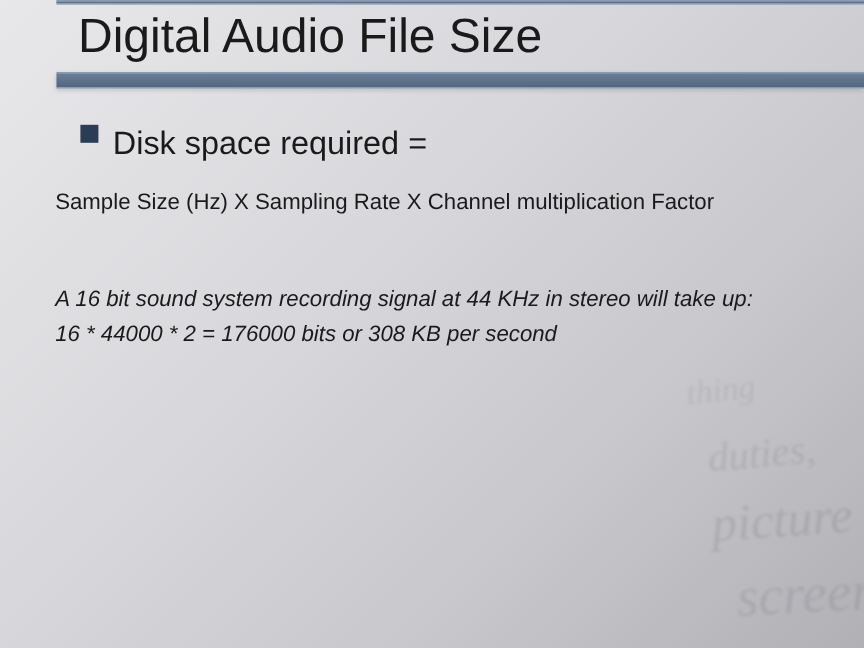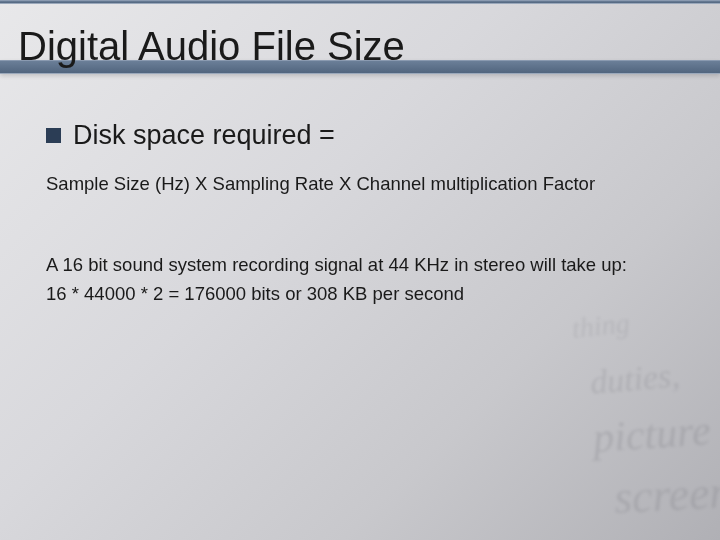--- a/index.html
+++ b/index.html
@@ -24,21 +24,22 @@
     color: #4a4a52;
     white-space: nowrap;
   }
   .w1 { right: 90px; top: 30px; font-size: 28px; transform: rotate(-6deg); opacity:.45; }
   .w2 { right: 40px; top: 80px; font-size: 34px; transform: rotate(-5deg); opacity:.55; }
   .w3 { right: 10px; top: 130px; font-size: 42px; transform: rotate(-4deg); opacity:.6; }
   .w4 { right: -12px; top: 188px; font-size: 46px; transform: rotate(-3deg); opacity:.55; }
 
   .title-area {
     position: relative;
-    padding: 22px 18px 12px 18px;
+    padding: 6px 18px 12px 18px;
+    margin-left: 47px;
   }
   .title-rule {
     position: absolute;
     left: 0; right: 0;
     background: linear-gradient(to bottom, #6b7f98 0%, #51657e 100%);
     border-top: 1px solid #8a9ab0;
     border-bottom: 1px solid #9aa8bb;
   }
   .title-rule.top { top: 0; height: 4px; }
   .title-rule.bottom { top: 60px; height: 14px; box-shadow: 0 2px 4px rgba(0,0,0,0.15); }
@@ -50,39 +51,40 @@
     line-height: 1.1;
     padding-top: 2px;
   }
 
   .content {
     padding: 40px 30px 0 46px;
     color: #1a1a1a;
   }
   .bullet-row {
     display: flex;
-    align-items: center;
     gap: 12px;
     margin-bottom: 22px;
+    margin-left: 21px;
   }
   .bullet-square {
     width: 15px; height: 15px;
     background: #2b3d55;
     flex-shrink: 0;
   }
   .bullet-text {
     font-size: 27px;
   }
   .formula {
     font-size: 18.5px;
     margin: 0 0 56px 0;
   }
   .example p {
     font-size: 18.5px;
     line-height: 1.55;
+    font-style: italic;
   }
 </style>
 </head>
 <body>
 
 <div class="bg-texture">
   <span class="w1">thing</span>
   <span class="w2">duties,</span>
   <span class="w3">picture</span>
   <span class="w4">screen</span>

